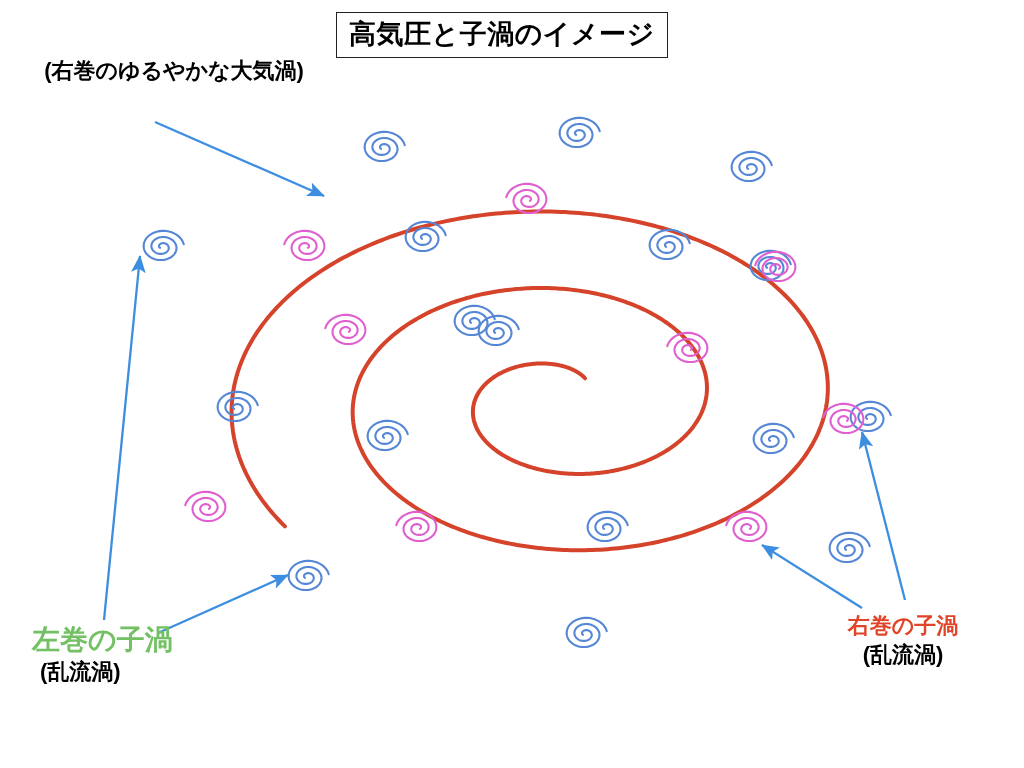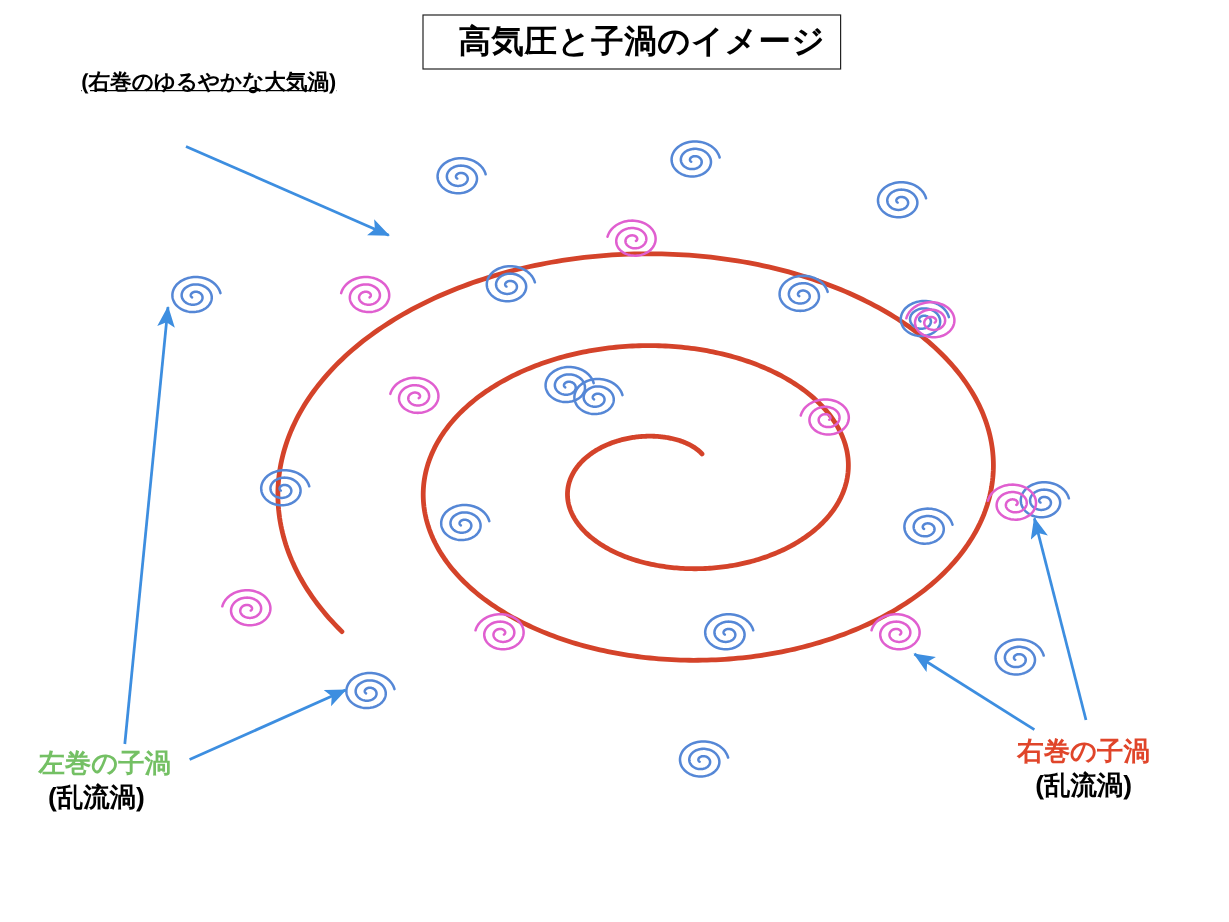--- a/index.html
+++ b/index.html
@@ -5,32 +5,32 @@
   html,body{margin:0;padding:0;background:#ffffff;}
   body{width:1024px;height:768px;overflow:hidden;
        font-family:"Liberation Sans","DejaVu Sans",sans-serif;}
   #stage{position:relative;width:1024px;height:768px;background:#ffffff;}
   svg#art{position:absolute;left:0;top:0;width:1024px;height:768px;}
 
   .lbl{position:absolute;font-weight:bold;line-height:1.30;white-space:nowrap;}
   .lbl .l1,.lbl .l2{display:block;}
 
   #title-box{
-    position:absolute;left:352px;top:12px;
+    position:absolute;left:336px;top:12px;
     border:1.6px solid #222222;background:#ffffff;
-    padding:3px 12px 5px 29px;
+    padding:3px 12px 5px 12px;
   }
   #title-box .t{font-size:27px;font-weight:bold;color:#000000;letter-spacing:.5px;}
 
   #label-high{left:24px;top:57px;text-align:center;width:300px;color:#000000;}
   #label-high .l1{font-size:23px;}
-  #label-high .l2{font-size:18px;text-decoration:underline;}
+  #label-high .l2{font-size:22px;}
 
   #label-left{left:32px;top:622px;text-align:left;}
-  #label-left .l1{font-size:22px;color:#74c064;}
+  #label-left .l1{font-size:28px;color:#74c064;}
   #label-left .l2{font-size:22px;color:#000000;padding-left:8px;}
 
   #label-right{left:838px;top:612px;text-align:center;width:130px;}
   #label-right .l1{font-size:22px;color:#e0452a;}
   #label-right .l2{font-size:22px;color:#000000;}
 </style>
 </head>
 <body>
 
 <div id="stage">

